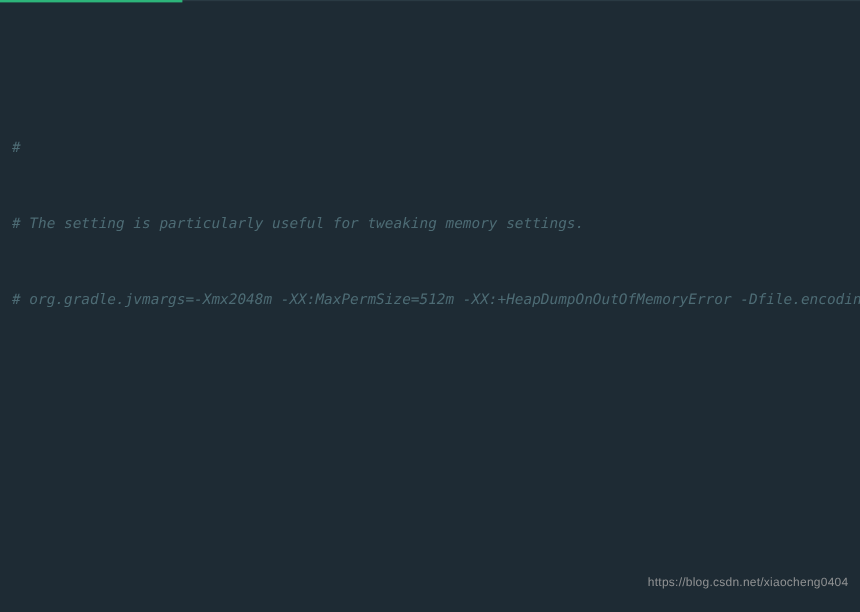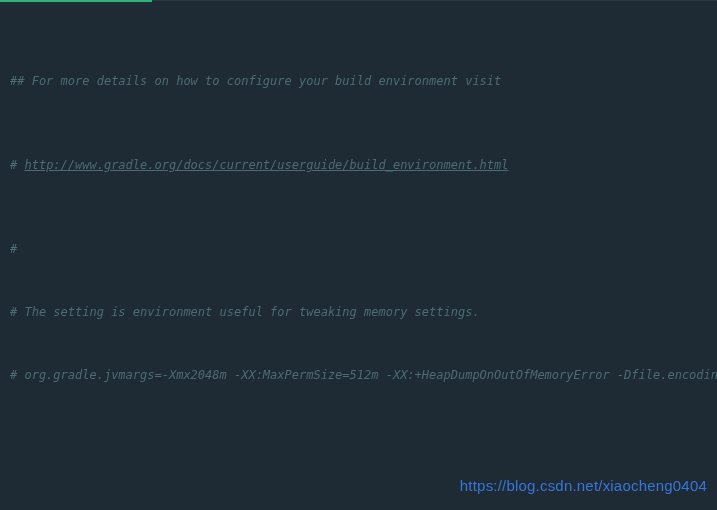--- a/index.html
+++ b/index.html
@@ -44,43 +44,41 @@
     position: absolute;
     left: 0; top: 0; right: 0;
     height: 1px;
     background: #2a3a43;
     z-index: 2;
   }
   .watermark {
     position: absolute;
     right: 10px;
     bottom: 14px;
-    color: #3b82f6;
+    color: #a3a3a3;
     font-family: Arial, Helvetica, sans-serif;
     font-style: normal;
-    font-size: 15px;
+    font-size: 10px;
     opacity: 0.85;
     z-index: 5;
     letter-spacing: 0.2px;
   }
 </style>
 </head>
 <body>
 
 <div class="top-border"></div>
 <div class="top-accent"></div>
 
 <div class="editor">
 
-  <div class="line"><span class="comment">## For more details on how to configure your build environment visit</span></div>
 
-  <div class="line"><span class="comment"># </span><span class="link">http://www.gradle.org/docs/current/userguide/build_environment.html</span></div>
 
   <div class="line"><span class="comment">#</span></div>
-  <div class="line"><span class="comment"># The setting is environment useful for tweaking memory settings.</span></div>
+  <div class="line"><span class="comment"># The setting is particularly useful for tweaking memory settings.</span></div>
   <div class="line"><span class="comment"># org.gradle.jvmargs=-Xmx2048m -XX:MaxPermSize=512m -XX:+HeapDumpOnOutOfMemoryError -Dfile.encoding=U</span></div>
   
   
   
 
   
 
   
   
 

